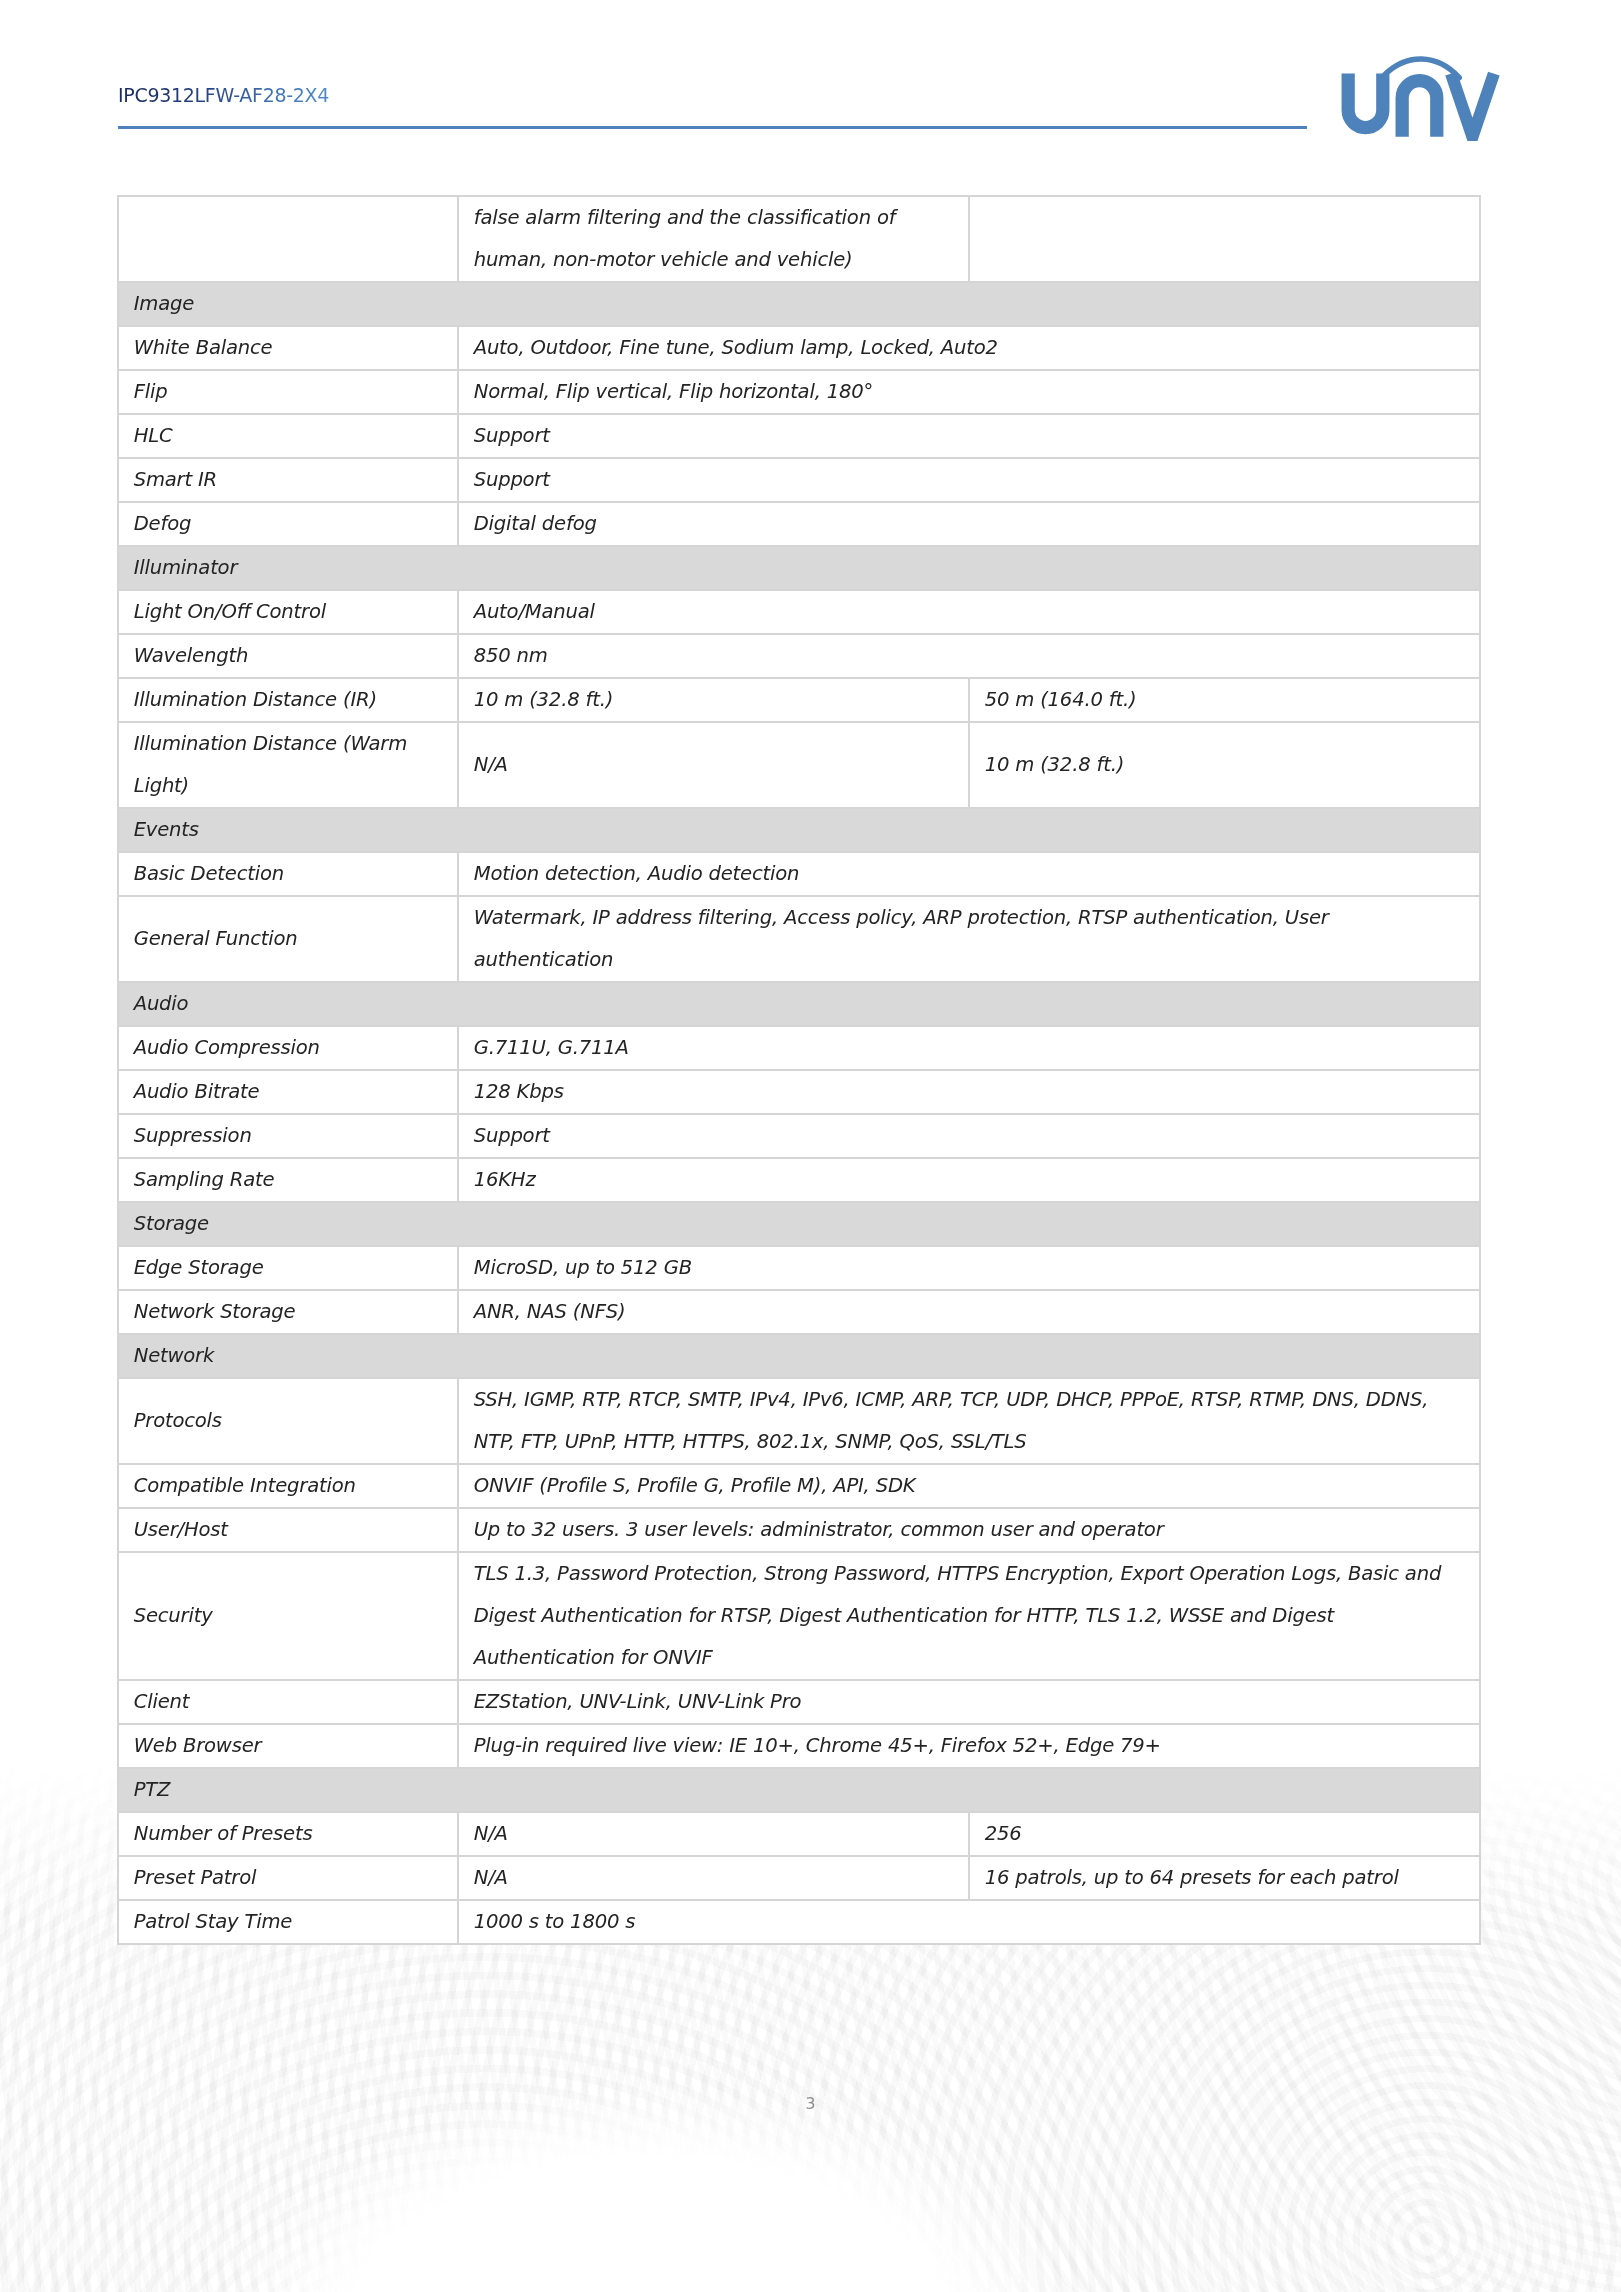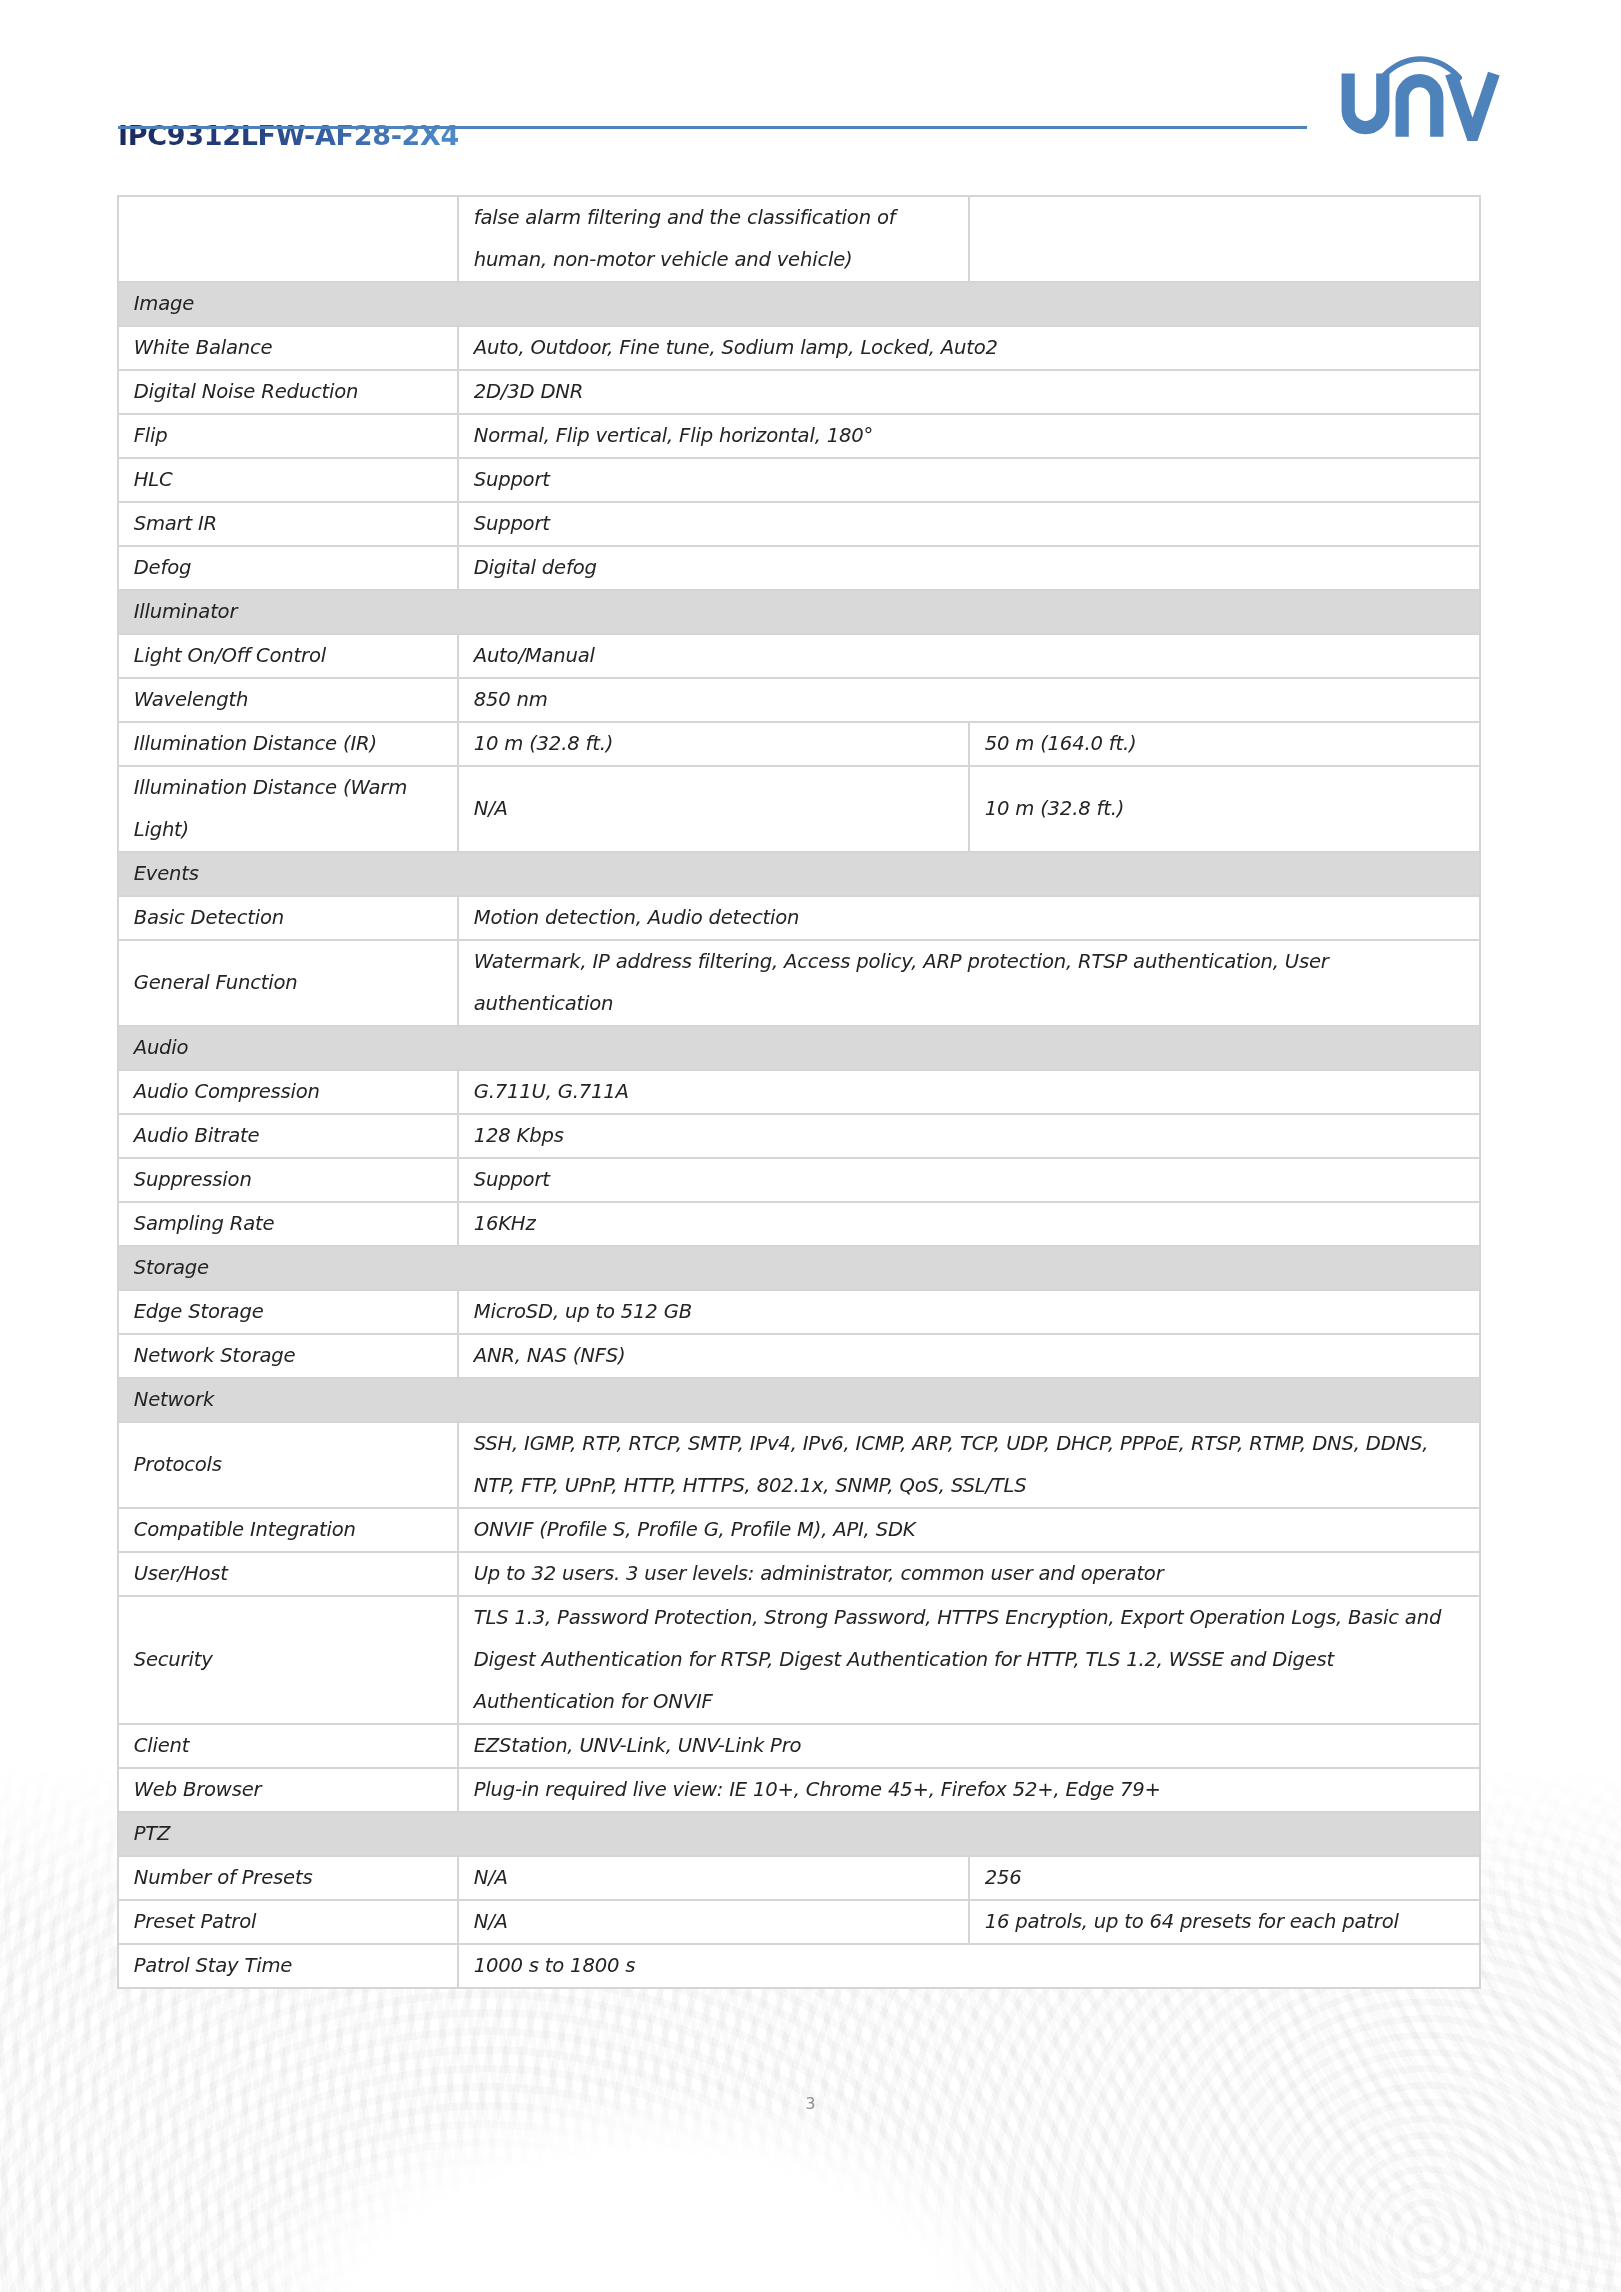--- a/index.html
+++ b/index.html
@@ -4,25 +4,24 @@
 <style>
   html,body{margin:0;padding:0;}
   body{
     width:1621px;height:2293px;position:relative;overflow:hidden;
     background:#ffffff;
     font-family:"DejaVu Sans","Liberation Sans",sans-serif;
   }
   
   .model-title{
     position:absolute;left:118px;top:84px;
-    font-size:27px;font-weight:bold;letter-spacing:-0.3px;
+    font-size:19px;font-weight:normal;letter-spacing:-0.3px;
     background:linear-gradient(90deg,#1b2a5e 0%,#24407e 38%,#3a69ad 68%,#4f8cc9 100%);
     -webkit-background-clip:text;background-clip:text;color:transparent;
     white-space:nowrap;
-    margin-top:36px;
   }
   .header-rule{
     position:absolute;left:118px;top:126px;width:1189px;height:2.9px;
     background:#4d82bb;
   }
   .unv-logo{position:absolute;left:1339px;top:51px;width:163px;height:90px;}
   
   table.spec{
     position:absolute;left:117px;top:195px;width:1361px;
     border-collapse:collapse;table-layout:fixed;background:#ffffff;font-style:italic;
@@ -94,24 +93,20 @@
         <td></td>
       </tr>
       <tr class="section">
         <td colspan="3">Image</td>
       </tr>
       <tr>
         <td>White Balance</td>
         <td colspan="2">Auto, Outdoor, Fine tune, Sodium lamp, Locked, Auto2</td>
       </tr>
       <tr>
-        <td>Digital Noise Reduction</td>
-        <td colspan="2">2D/3D DNR</td>
-      </tr>
-      <tr>
         <td>Flip</td>
         <td colspan="2">Normal, Flip vertical, Flip horizontal, 180°</td>
       </tr>
       <tr>
         <td>HLC</td>
         <td colspan="2">Support</td>
       </tr>
       <tr>
         <td>Smart IR</td>
         <td colspan="2">Support</td>

